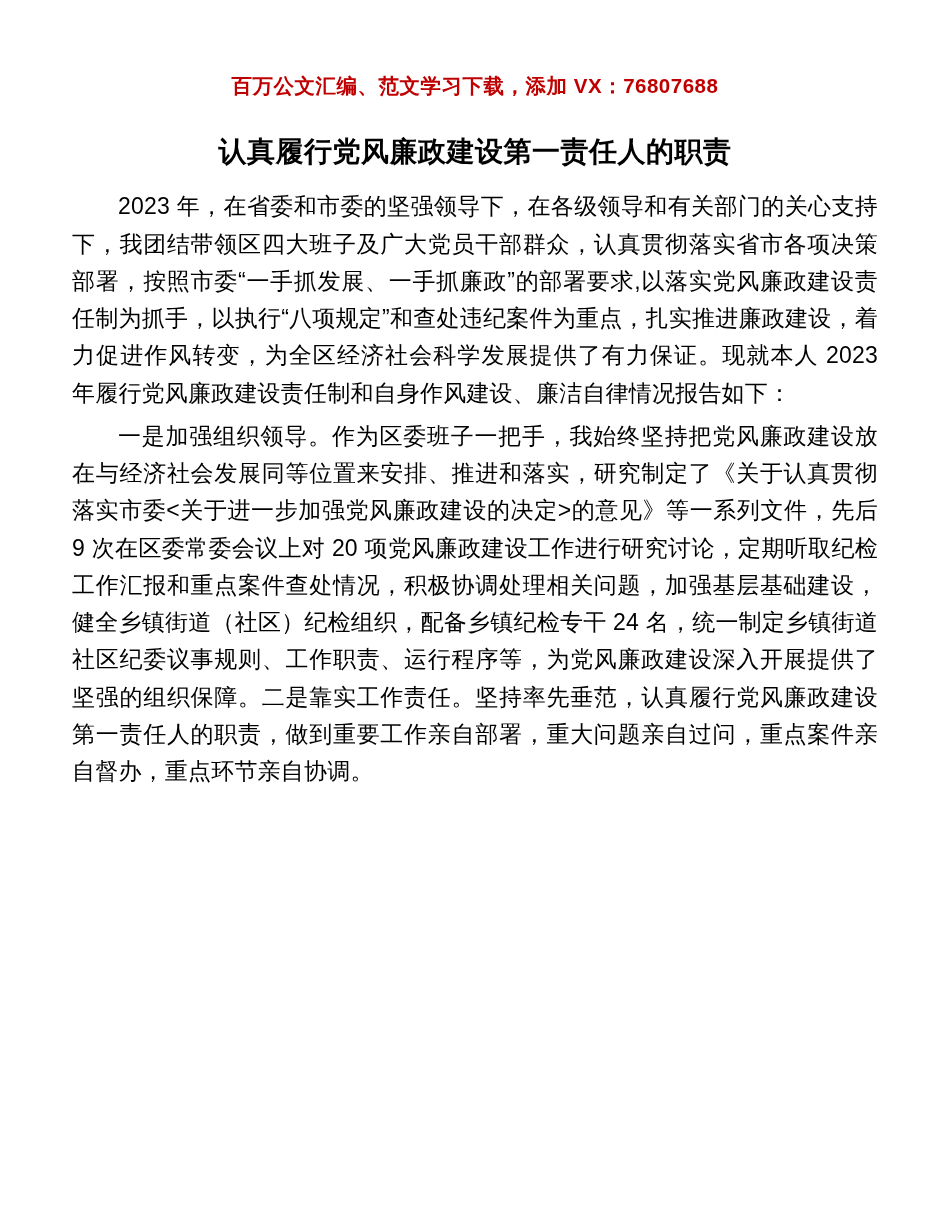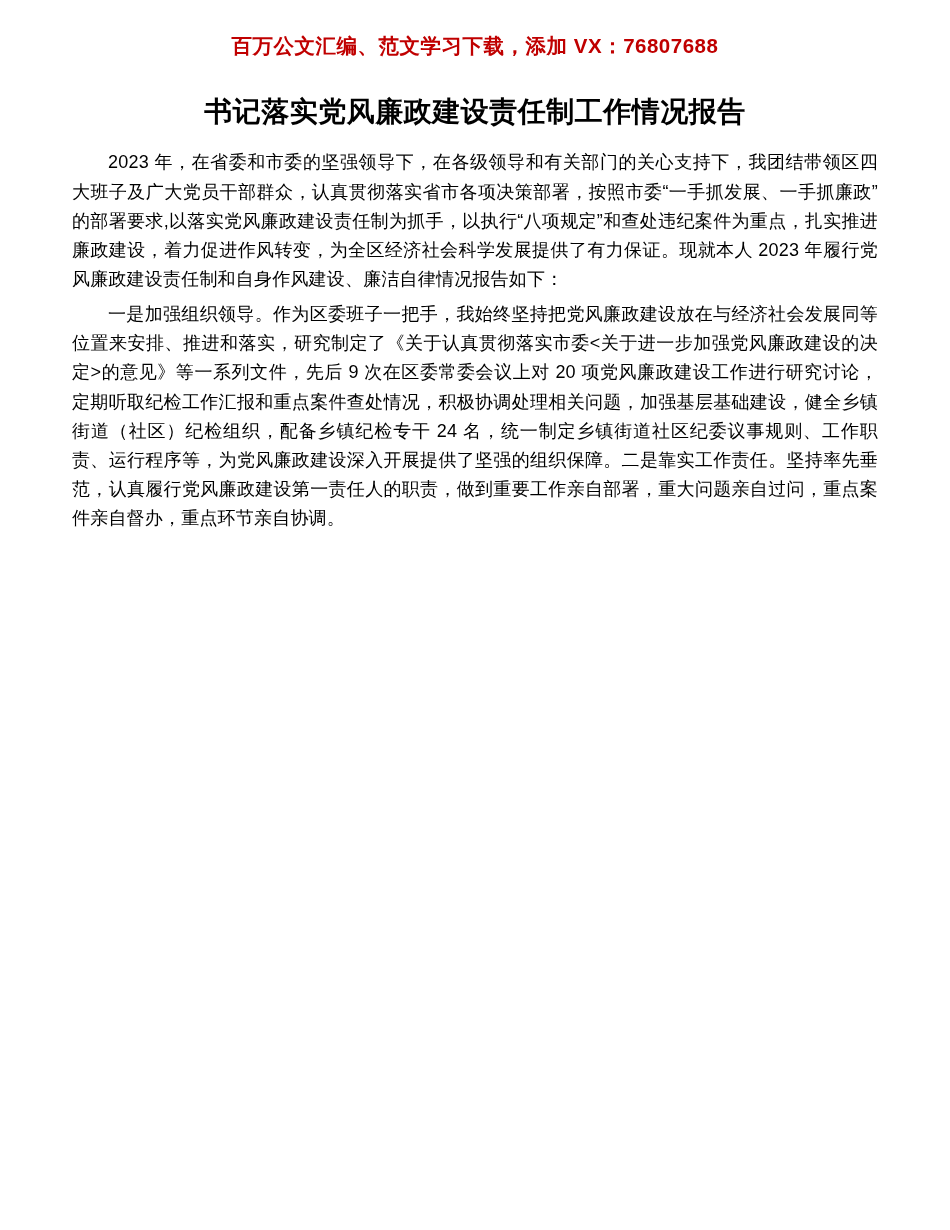--- a/index.html
+++ b/index.html
@@ -11,21 +11,21 @@
     width: 950px;
     height: 1230px;
     font-family: "Liberation Sans", sans-serif;
     color: #000000;
     overflow: hidden;
   }
   .page {
     width: 950px;
     height: 1158px;
     box-sizing: border-box;
-    padding: 16px 72px 0 72px;
+    padding: 56px 72px 0 72px;
     position: relative;
   }
   .banner {
     text-align: center;
     color: #c00000;
     font-weight: bold;
     font-size: 20.5px;
     letter-spacing: 0.5px;
     margin-top: 16px;
     margin-bottom: 34px;
@@ -33,21 +33,21 @@
   }
   .doc-title {
     text-align: center;
     font-size: 28px;
     font-weight: bold;
     letter-spacing: 0.5px;
     margin: 0 0 18px 0;
     line-height: 1.3;
   }
   .para {
-    font-size: 18px;
+    font-size: 23px;
     line-height: 1.62;
     text-align: justify;
     text-justify: inter-ideograph;
     margin: 0 0 4px 0;
     text-indent: 2em;
     letter-spacing: 0.2px;
   }
   .para.heading {
     margin-top: 18px;
     margin-bottom: 14px;
@@ -56,20 +56,20 @@
     margin-top: 6px;
   }
 </style>
 </head>
 <body>
 
 <div class="page">
 
   <div class="banner">百万公文汇编、范文学习下载，添加 VX：76807688</div>
 
-  <h1 class="doc-title">书记落实党风廉政建设责任制工作情况报告</h1>
+  <h1 class="doc-title">认真履行党风廉政建设第一责任人的职责</h1>
 
   <p class="para">2023 年，在省委和市委的坚强领导下，在各级领导和有关部门的关心支持下，我团结带领区四大班子及广大党员干部群众，认真贯彻落实省市各项决策部署，按照市委“一手抓发展、一手抓廉政”的部署要求,以落实党风廉政建设责任制为抓手，以执行“八项规定”和查处违纪案件为重点，扎实推进廉政建设，着力促进作风转变，为全区经济社会科学发展提供了有力保证。现就本人 2023 年履行党风廉政建设责任制和自身作风建设、廉洁自律情况报告如下：</p>
 
 
   <p class="para body-block">一是加强组织领导。作为区委班子一把手，我始终坚持把党风廉政建设放在与经济社会发展同等位置来安排、推进和落实，研究制定了《关于认真贯彻落实市委&lt;关于进一步加强党风廉政建设的决定&gt;的意见》等一系列文件，先后 9 次在区委常委会议上对 20 项党风廉政建设工作进行研究讨论，定期听取纪检工作汇报和重点案件查处情况，积极协调处理相关问题，加强基层基础建设，健全乡镇街道（社区）纪检组织，配备乡镇纪检专干 24 名，统一制定乡镇街道社区纪委议事规则、工作职责、运行程序等，为党风廉政建设深入开展提供了坚强的组织保障。二是靠实工作责任。坚持率先垂范，认真履行党风廉政建设第一责任人的职责，做到重要工作亲自部署，重大问题亲自过问，重点案件亲自督办，重点环节亲自协调。</p>
 
 </div>
 
 </body></html>

